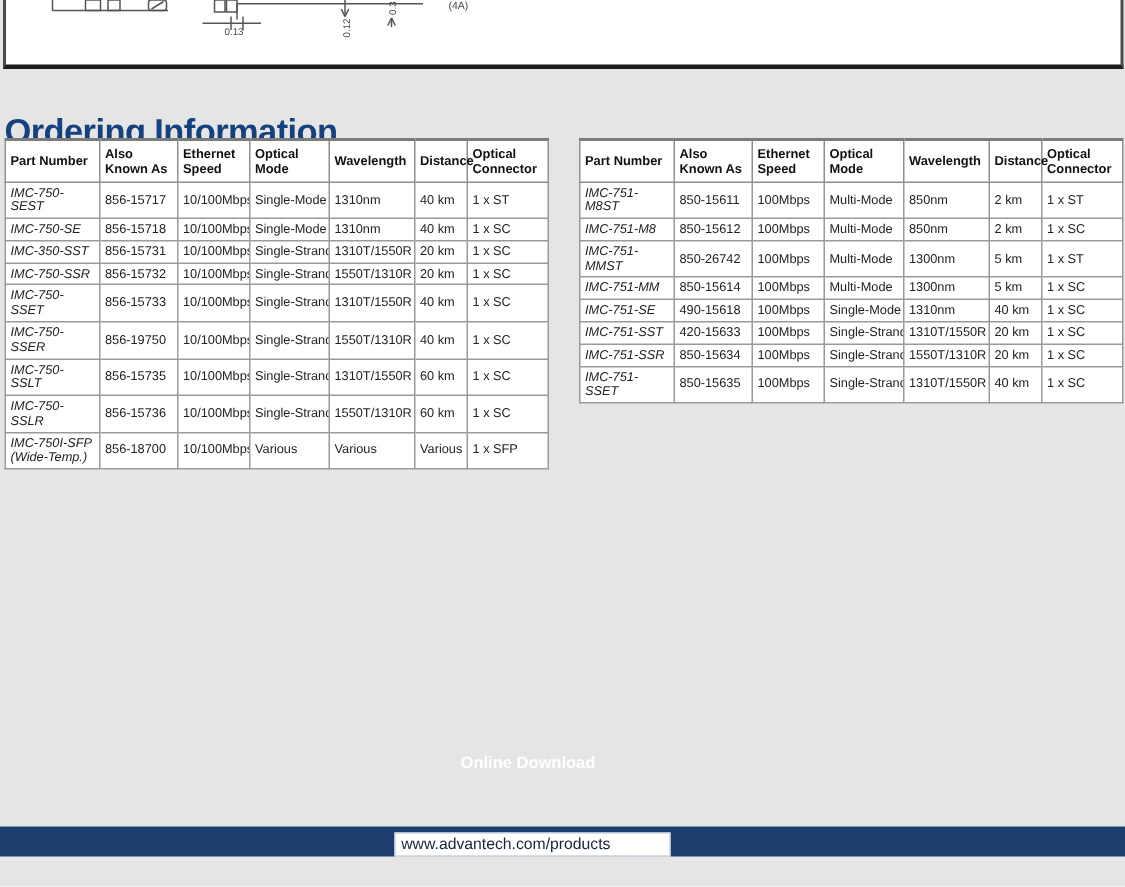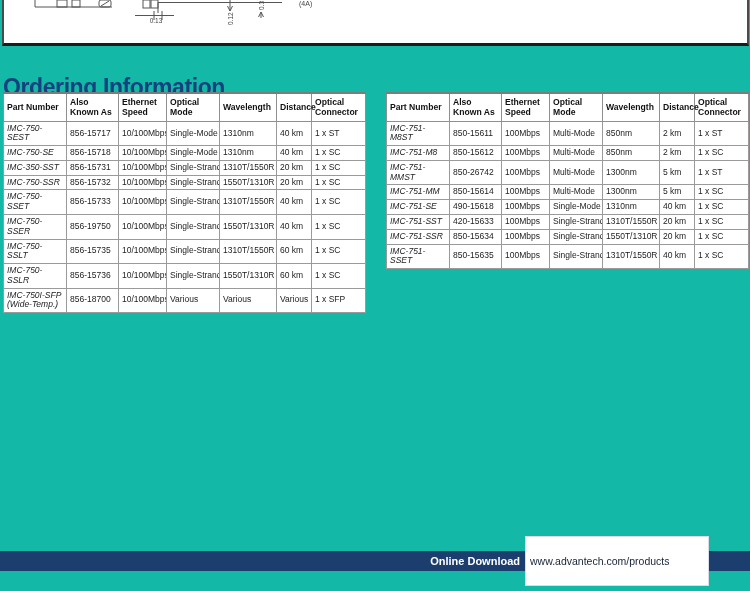--- a/index.html
+++ b/index.html
@@ -1,16 +1,16 @@
 <!DOCTYPE html>
 <html><head>
 <meta charset="utf-8">
 <style>
   html,body{margin:0;padding:0;background:#fff;}
-  .page{position:relative;width:750px;height:591px;background:#14b8a6;
+  .page{position:relative;width:750px;height:591px;background:#e5e5e5;
         font-family:"Liberation Sans", sans-serif;overflow:hidden;}
 
   
   .topbox{position:absolute;left:2px;top:-2px;width:743px;height:45px;
           border-left:2px solid #4a4a4a;border-right:2px solid #4a4a4a;
           border-bottom:3px solid #1c1c1c;background:#fff;}
   .topbox svg{position:absolute;left:0;top:2px;}
 
   
   .heading{position:absolute;left:3px;top:59px;font-size:23px;font-weight:bold;
@@ -29,25 +29,25 @@
   .otable td:first-child{white-space:normal;font-style:italic;}
 
   
   .footnotes{position:absolute;left:3px;top:248px;width:377px;
              font-size:10.5px;color:#333;line-height:1.4;}
   .footnotes p{margin:0;}
 
   
   .footerbar{position:absolute;left:0;top:551px;width:750px;height:20px;
              background:#1c3e6f;display:flex;align-items:center;
-             justify-content:flex-end;padding-right:41px;box-sizing:border-box;}
+             justify-content:flex-end;padding-right:41px;box-sizing:border-box;flex-direction:column;}
   .footerbar .dl-label{color:#fff;font-weight:bold;font-size:11px;margin-right:5px;}
   .footerbar .url-box{background:#fff;width:174px;height:14px;line-height:14px;
-             font-size:10.5px;color:#17233a;padding:17px 4px;
-             border:1px solid #d7dde6;}
+             font-size:10.5px;color:#17233a;padding:0 4px;
+             border:1px solid #d7dde6;margin-top:40px;}
 </style>
 </head>
 <body>
 
 <div class="page">
 
   <div class="topbox">
     <svg width="743" height="43" viewBox="0 0 743 43">
 
       <g stroke="#555" stroke-width="1" fill="none">

